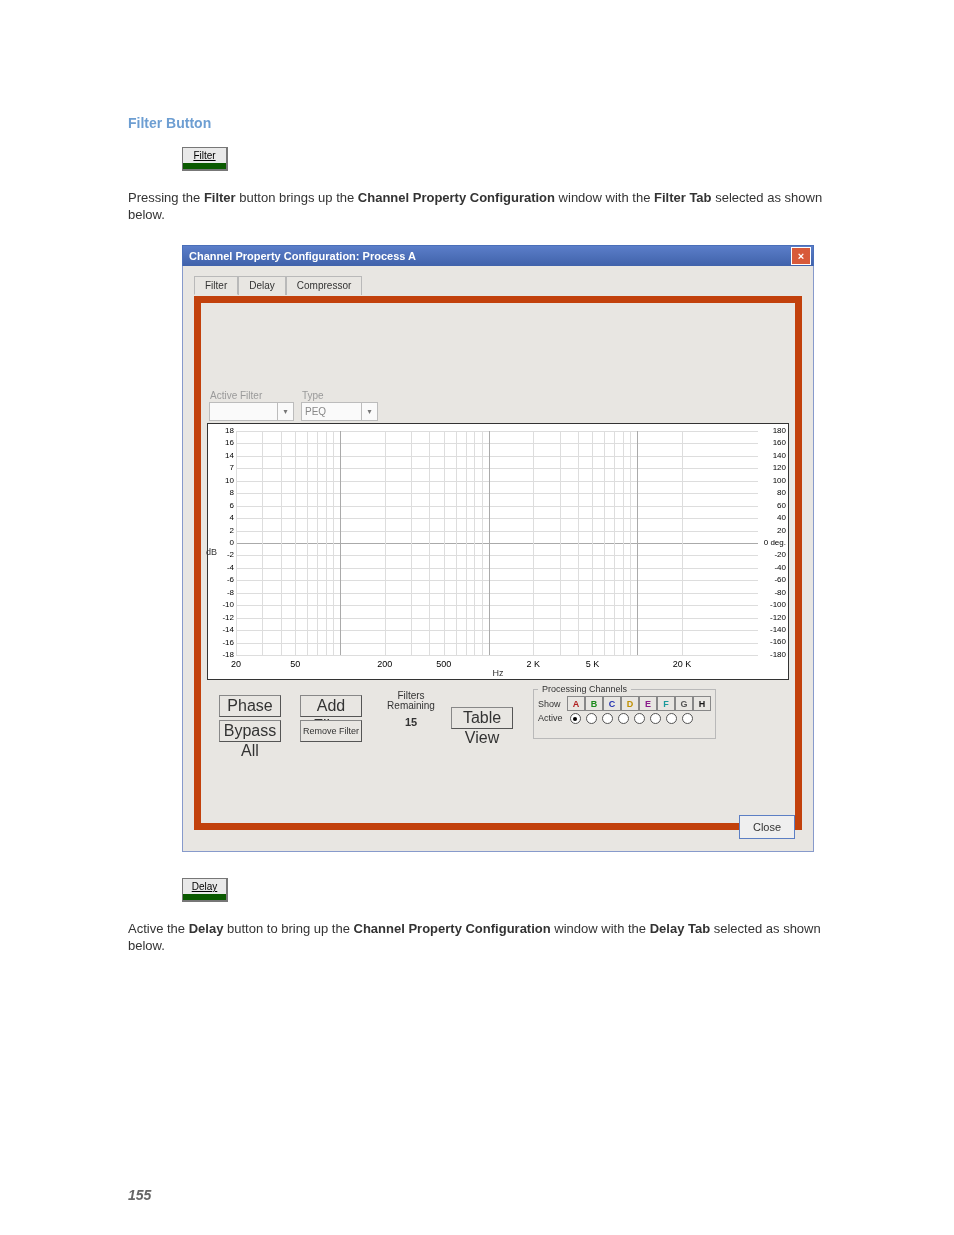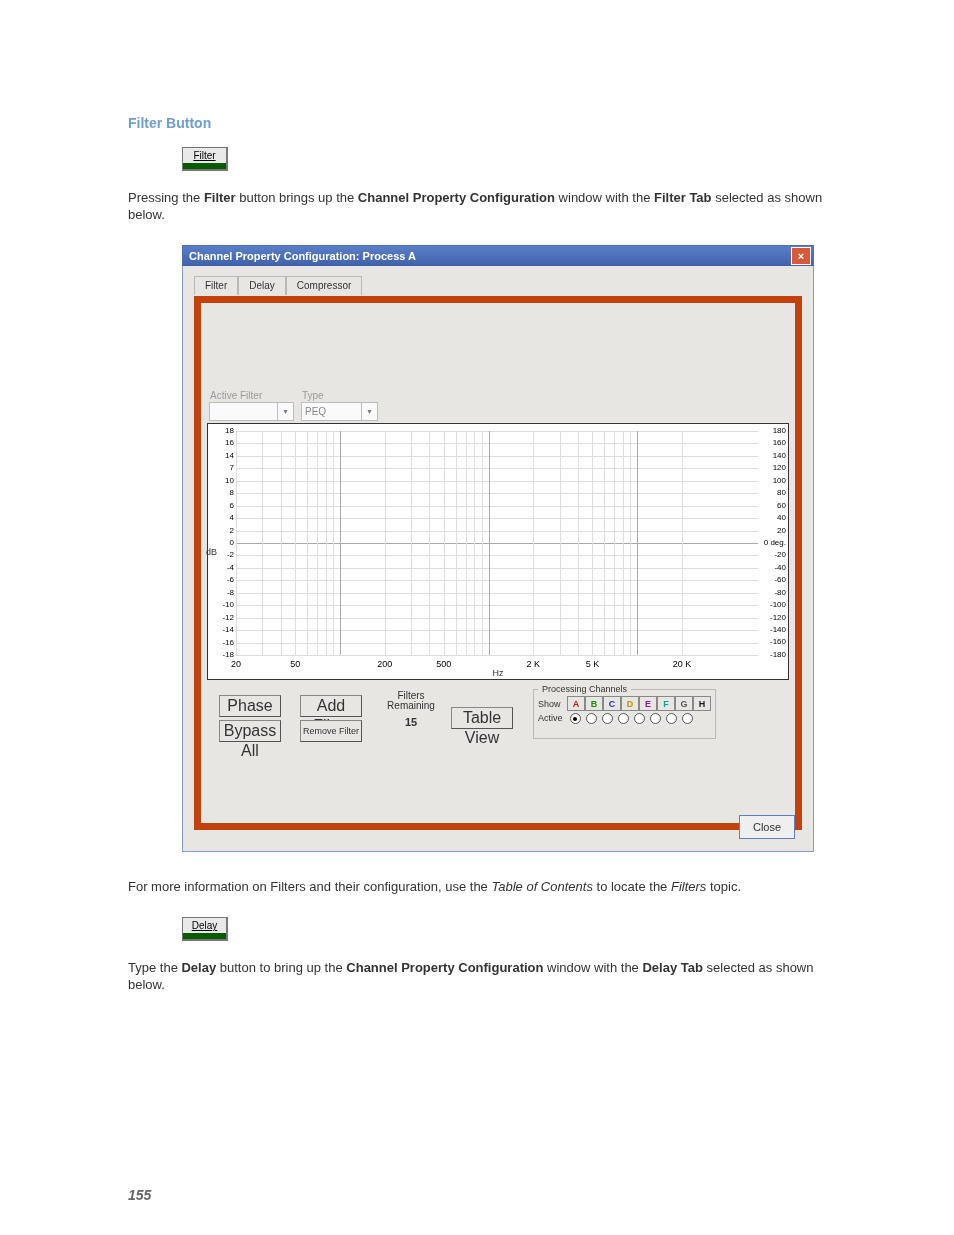--- a/index.html
+++ b/index.html
@@ -332,28 +332,25 @@
               </div>
           </div>
         </fieldset>
 
       </div>
 
       <div class="close-main">Close</div>
     </div>
   </div>
 
-  <p>
-    <span>For more information on Filters and their configuration, use the </span><i>Table of Contents</i><span> to locate the </span><i>Filters</i><span> topic.</span>
-  </p>
 
 
   <div class="mini-btn" style="width:43px;">
     <span>Delay</span>
     <div class="mini-btn-bar" style="background:#0a5a00"></div>
   </div>
 
   <p>
-    <span>Type the </span><b>Delay</b><span> button to bring up the </span><b>Channel Property Configuration</b><span> window with the </span><b>Delay Tab</b><span> selected as shown below.</span>
+    <span>Active the </span><b>Delay</b><span> button to bring up the </span><b>Channel Property Configuration</b><span> window with the </span><b>Delay Tab</b><span> selected as shown below.</span>
   </p>
 </div>
 
 <div class="page-number">155</div>
 
 </body></html>

